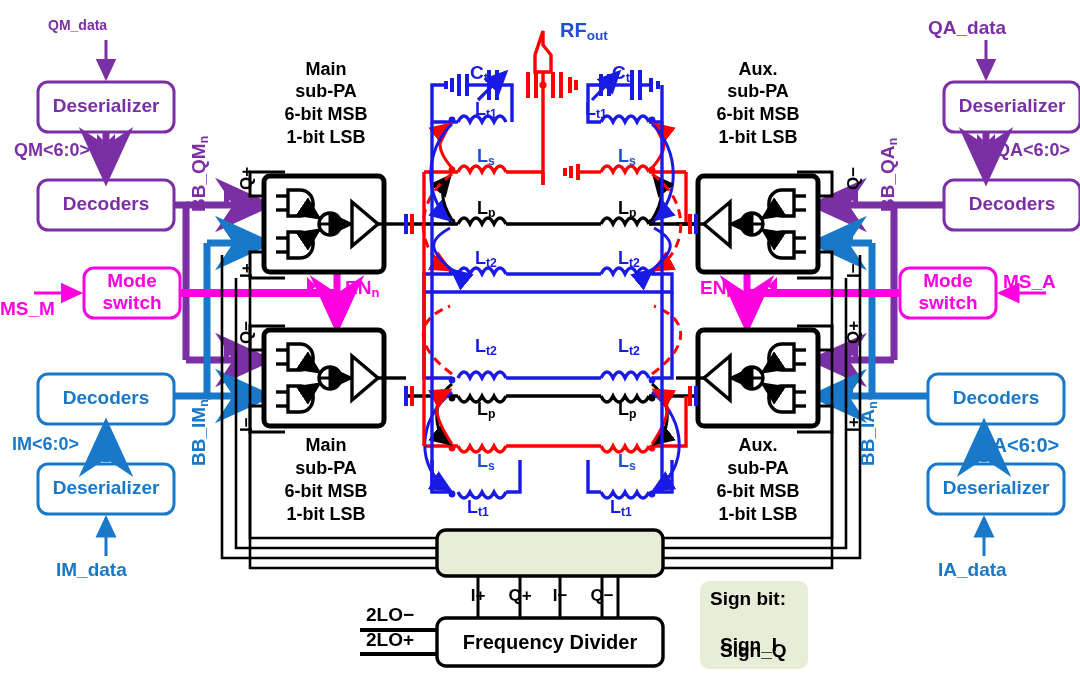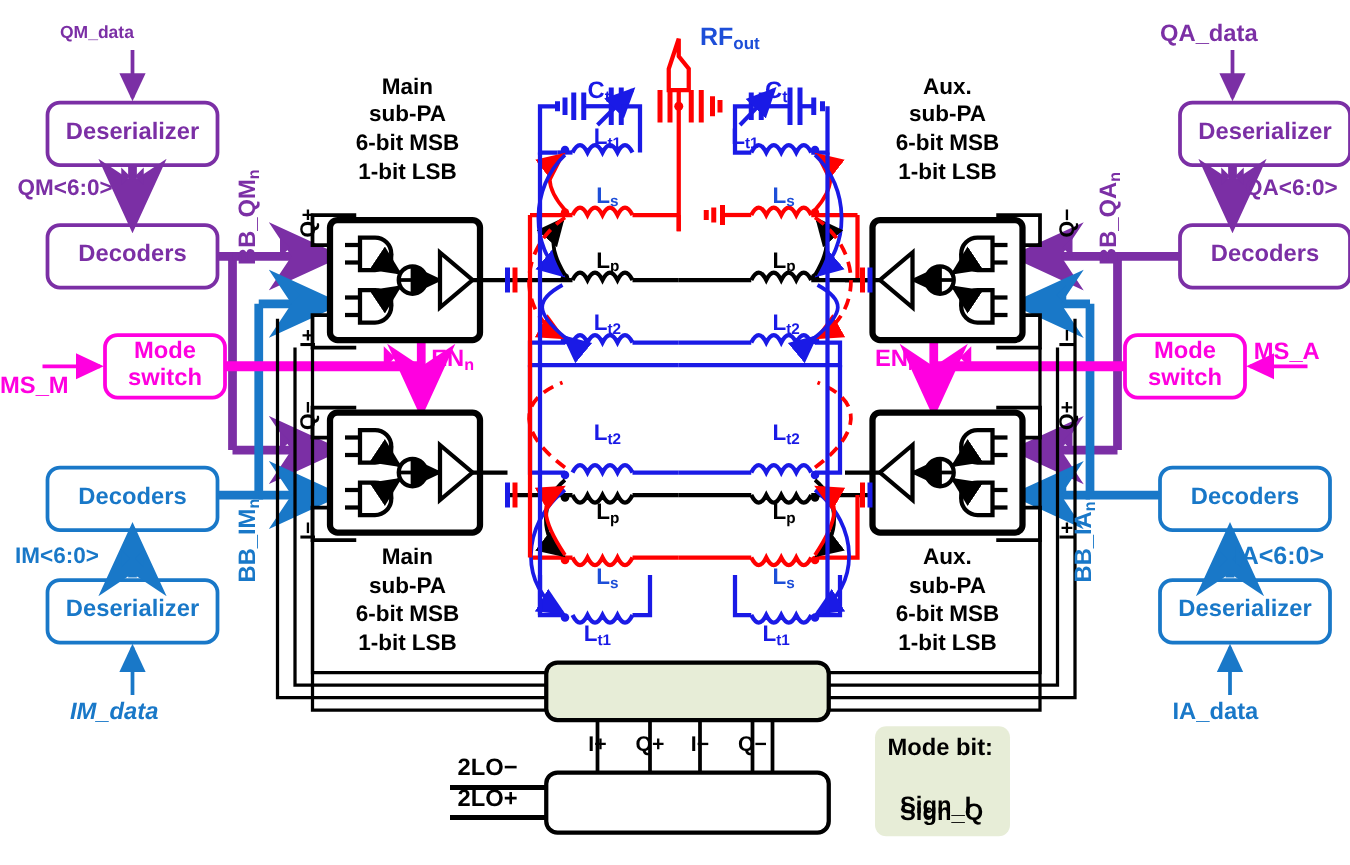--- a/index.html
+++ b/index.html
@@ -455,21 +455,21 @@
 
 <div class="lbl purple" style="left:48px;top:18px;font-size:14px;">QM_data</div>
 <div class="lbl purple ctr" style="left:38px;top:96px;width:136px;font-size:19px;">Deserializer</div>
 <div class="lbl purple" style="left:14px;top:141px;font-size:18px;">QM&lt;6:0&gt;</div>
 <div class="lbl purple ctr" style="left:38px;top:194px;width:136px;font-size:19px;">Decoders</div>
 <div class="lbl purple rot" style="left:189px;top:212px;font-size:19px;"><span>BB_QM</span><sub>n</sub></div>
 
 <div class="lbl blue ctr" style="left:38px;top:388px;width:136px;font-size:19px;">Decoders</div>
 <div class="lbl blue" style="left:12px;top:435px;font-size:18px;">IM&lt;6:0&gt;</div>
 <div class="lbl blue ctr" style="left:38px;top:478px;width:136px;font-size:19px;">Deserializer</div>
-<div class="lbl blue" style="left:56px;top:560px;font-size:19px;font-style:italic;">IM_data</div>
+<div class="lbl blue" style="left:56px;top:560px;font-size:19px;">IM_data</div>
 <div class="lbl blue rot" style="left:189px;top:466px;font-size:19px;"><span>BB_IM</span><sub>n</sub></div>
 
 <div class="lbl magenta ctr" style="left:84px;top:271px;width:96px;font-size:19px;">Mode</div>
 <div class="lbl magenta ctr" style="left:84px;top:293px;width:96px;font-size:19px;">switch</div>
 <div class="lbl magenta" style="left:0px;top:299px;font-size:19px;">MS_M</div>
 
 <div class="lbl purple" style="left:928px;top:18px;font-size:19px;">QA_data</div>
 <div class="lbl purple ctr" style="left:944px;top:96px;width:136px;font-size:19px;">Deserializer</div>
 <div class="lbl purple" style="left:996px;top:141px;font-size:18px;">QA&lt;6:0&gt;</div>
 <div class="lbl purple ctr" style="left:944px;top:194px;width:136px;font-size:19px;">Decoders</div>
@@ -546,20 +546,21 @@
 
 <div class="lbl bluesub" style="left:467px;top:498px;font-size:18px;"><span>L</span><sub>t1</sub></div>
 <div class="lbl bluesub" style="left:610px;top:498px;font-size:18px;"><span>L</span><sub>t1</sub></div>
 
 
 <div class="lbl black ctr" style="left:458px;top:587px;width:40px;font-size:17px;">I+</div>
 <div class="lbl black ctr" style="left:500px;top:587px;width:40px;font-size:17px;">Q+</div>
 <div class="lbl black ctr" style="left:540px;top:587px;width:40px;font-size:17px;">I−</div>
 <div class="lbl black ctr" style="left:582px;top:587px;width:40px;font-size:17px;">Q−</div>
 
+<div class="lbl black ctr" style="left:437px;top:632px;width:226px;font-size:20px;">Frequency Divider</div>
 <div class="lbl black" style="left:366px;top:605px;font-size:19px;">2LO−</div>
 <div class="lbl black" style="left:366px;top:630px;font-size:19px;">2LO+</div>
 
-<div class="lbl black" style="left:710px;top:589px;font-size:19px;">Mode bit:</div>
+<div class="lbl black" style="left:710px;top:589px;font-size:19px;">Sign bit:</div>
 <div class="lbl black" style="left:720px;top:615px;font-size:19px;margin-top:20px;">Sign_I</div>
 <div class="lbl black" style="left:720px;top:641px;font-size:19px;">Sign_Q</div>
 
 </div>
 
 </body></html>

